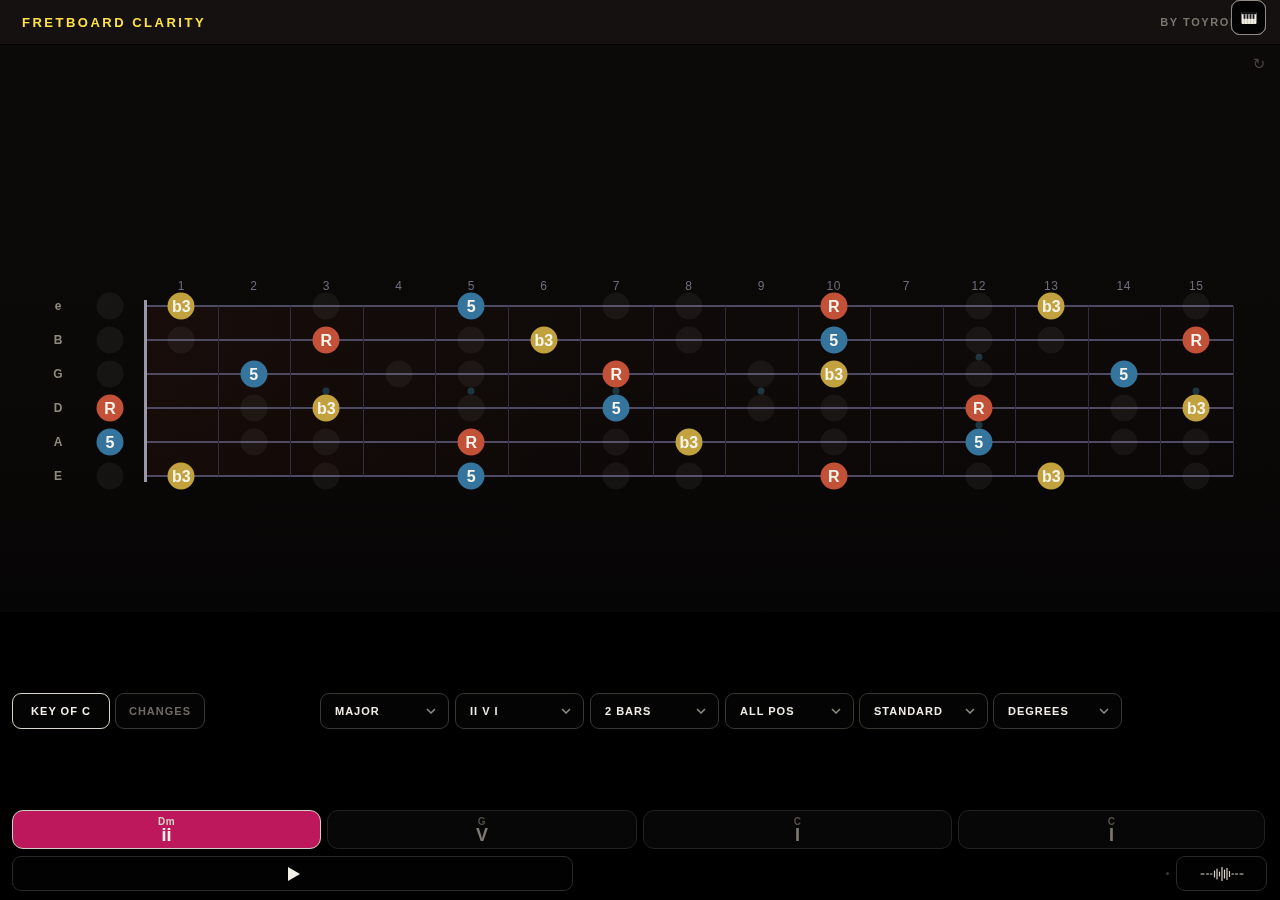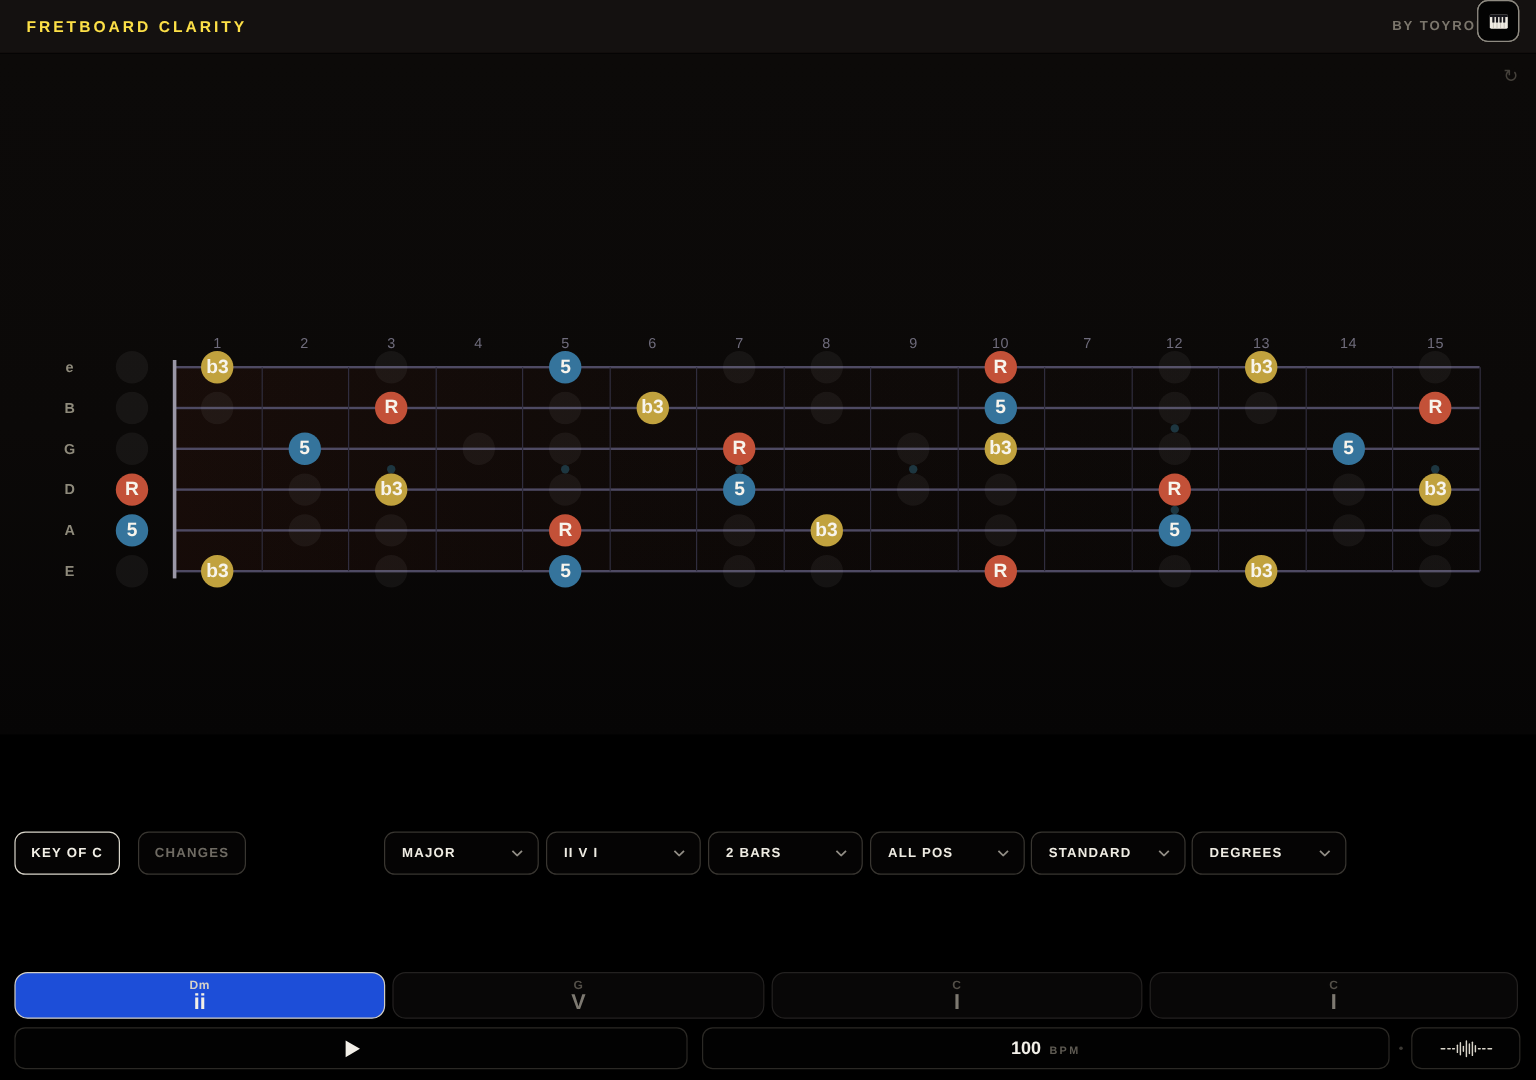--- a/index.html
+++ b/index.html
@@ -33,40 +33,40 @@
   .note{position:absolute;width:27px;height:27px;border-radius:50%;transform:translate(-50%,-50%);
         display:flex;align-items:center;justify-content:center;
         color:#f7f4ec;font-size:16px;font-weight:bold;}
   .note.ghost{background:rgba(255,255,255,0.05);}
 
   
   .pill{position:absolute;height:36px;box-sizing:border-box;border-radius:9px;background:#050404;
         display:flex;align-items:center;font-size:11px;font-weight:bold;letter-spacing:1px;
         color:#efece3;cursor:pointer;}
   .pill.center{justify-content:center;}
-  .key{left:12px;top:693px;width:88px;border:1.5px solid #d9d5ca;color:#f3f0e7;text-align:center;}
+  .key{left:12px;top:693px;width:98px;border:1.5px solid #d9d5ca;color:#f3f0e7;text-align:center;}
   .changes{left:115px;top:693px;width:90px;border:1px solid #393631;color:#6f6b63;}
   .dropdown{top:693px;width:129px;border:1px solid #393631;justify-content:space-between;
             padding:0 12px 0 14px;}
   .chev{flex:0 0 auto;margin-left:6px;}
 
   
   .iconbtn{position:absolute;left:1231px;width:35px;height:35px;box-sizing:border-box;
            border-radius:9px;background:#030303;border:1px solid #2d2b27;
            display:flex;align-items:center;justify-content:center;cursor:pointer;}
   .iconbtn.active{border-color:#8f8b82;}
   .iconbtn.dim svg,.iconbtn.dim .numgrid{opacity:.55;}
 
   
   .chord{position:absolute;top:810px;height:39px;box-sizing:border-box;border-radius:11px;
          background:#080707;border:1px solid #232120;display:flex;flex-direction:column;
          align-items:center;justify-content:center;cursor:pointer;}
   .chord .cname{font-size:10px;font-weight:bold;color:#534f48;letter-spacing:.5px;line-height:11px;}
   .chord .cnum{font-size:18px;font-weight:bold;color:#7d7971;line-height:16px;}
-  .chord.active{background:#1d4ed8;border:1.5px solid #d2cec3;text-align:right;}
+  .chord.active{background:#be185d;border:1.5px solid #d2cec3;text-align:right;}
   .chord.active .cname{color:#d6d2c8;}
   .chord.active .cnum{color:#f3f0e7;}
 
   
   .tbtn{position:absolute;top:856px;height:35px;box-sizing:border-box;border-radius:9px;
         background:#020202;border:1px solid #2b2925;display:flex;align-items:center;
         justify-content:center;cursor:pointer;}
   .play-tri{width:0;height:0;border-left:12px solid #f2efe8;
             border-top:7px solid transparent;border-bottom:7px solid transparent;margin-left:3px;}
   .bpm-val{color:#f2efe8;font-size:15px;font-weight:bold;}
@@ -307,24 +307,20 @@
       </div>
       <div class="chord" style="left: 958px; width: 307px;">
         <div class="cname">C</div>
         <div class="cnum">I</div>
       </div>
     </div>
 
   <div class="tbtn" style="left:12px;width:561px;">
     <div class="play-tri"></div>
   </div>
-  <div class="tbtn" style="left:585px;width:573px;">
-    <span class="bpm-val">100</span>
-    <span class="bpm-unit">BPM</span>
-  </div>
   <div class="tdot"></div>
   <div class="tbtn" style="left:1176px;width:91px;">
     <svg width="44" height="16" viewBox="0 0 44 16">
       <g stroke="#d9d5ca" stroke-width="1.2" stroke-linecap="round">
         <line x1="1" y1="8" x2="4" y2="8"></line>
           <line x1="6.5" y1="8" x2="8.5" y2="8"></line>
           <line x1="10.5" y1="8" x2="12" y2="8"></line>
         <line x1="14.5" y1="5" x2="14.5" y2="11"></line>
           <line x1="17" y1="3" x2="17" y2="13"></line>
         <line x1="19.5" y1="6" x2="19.5" y2="10"></line>

